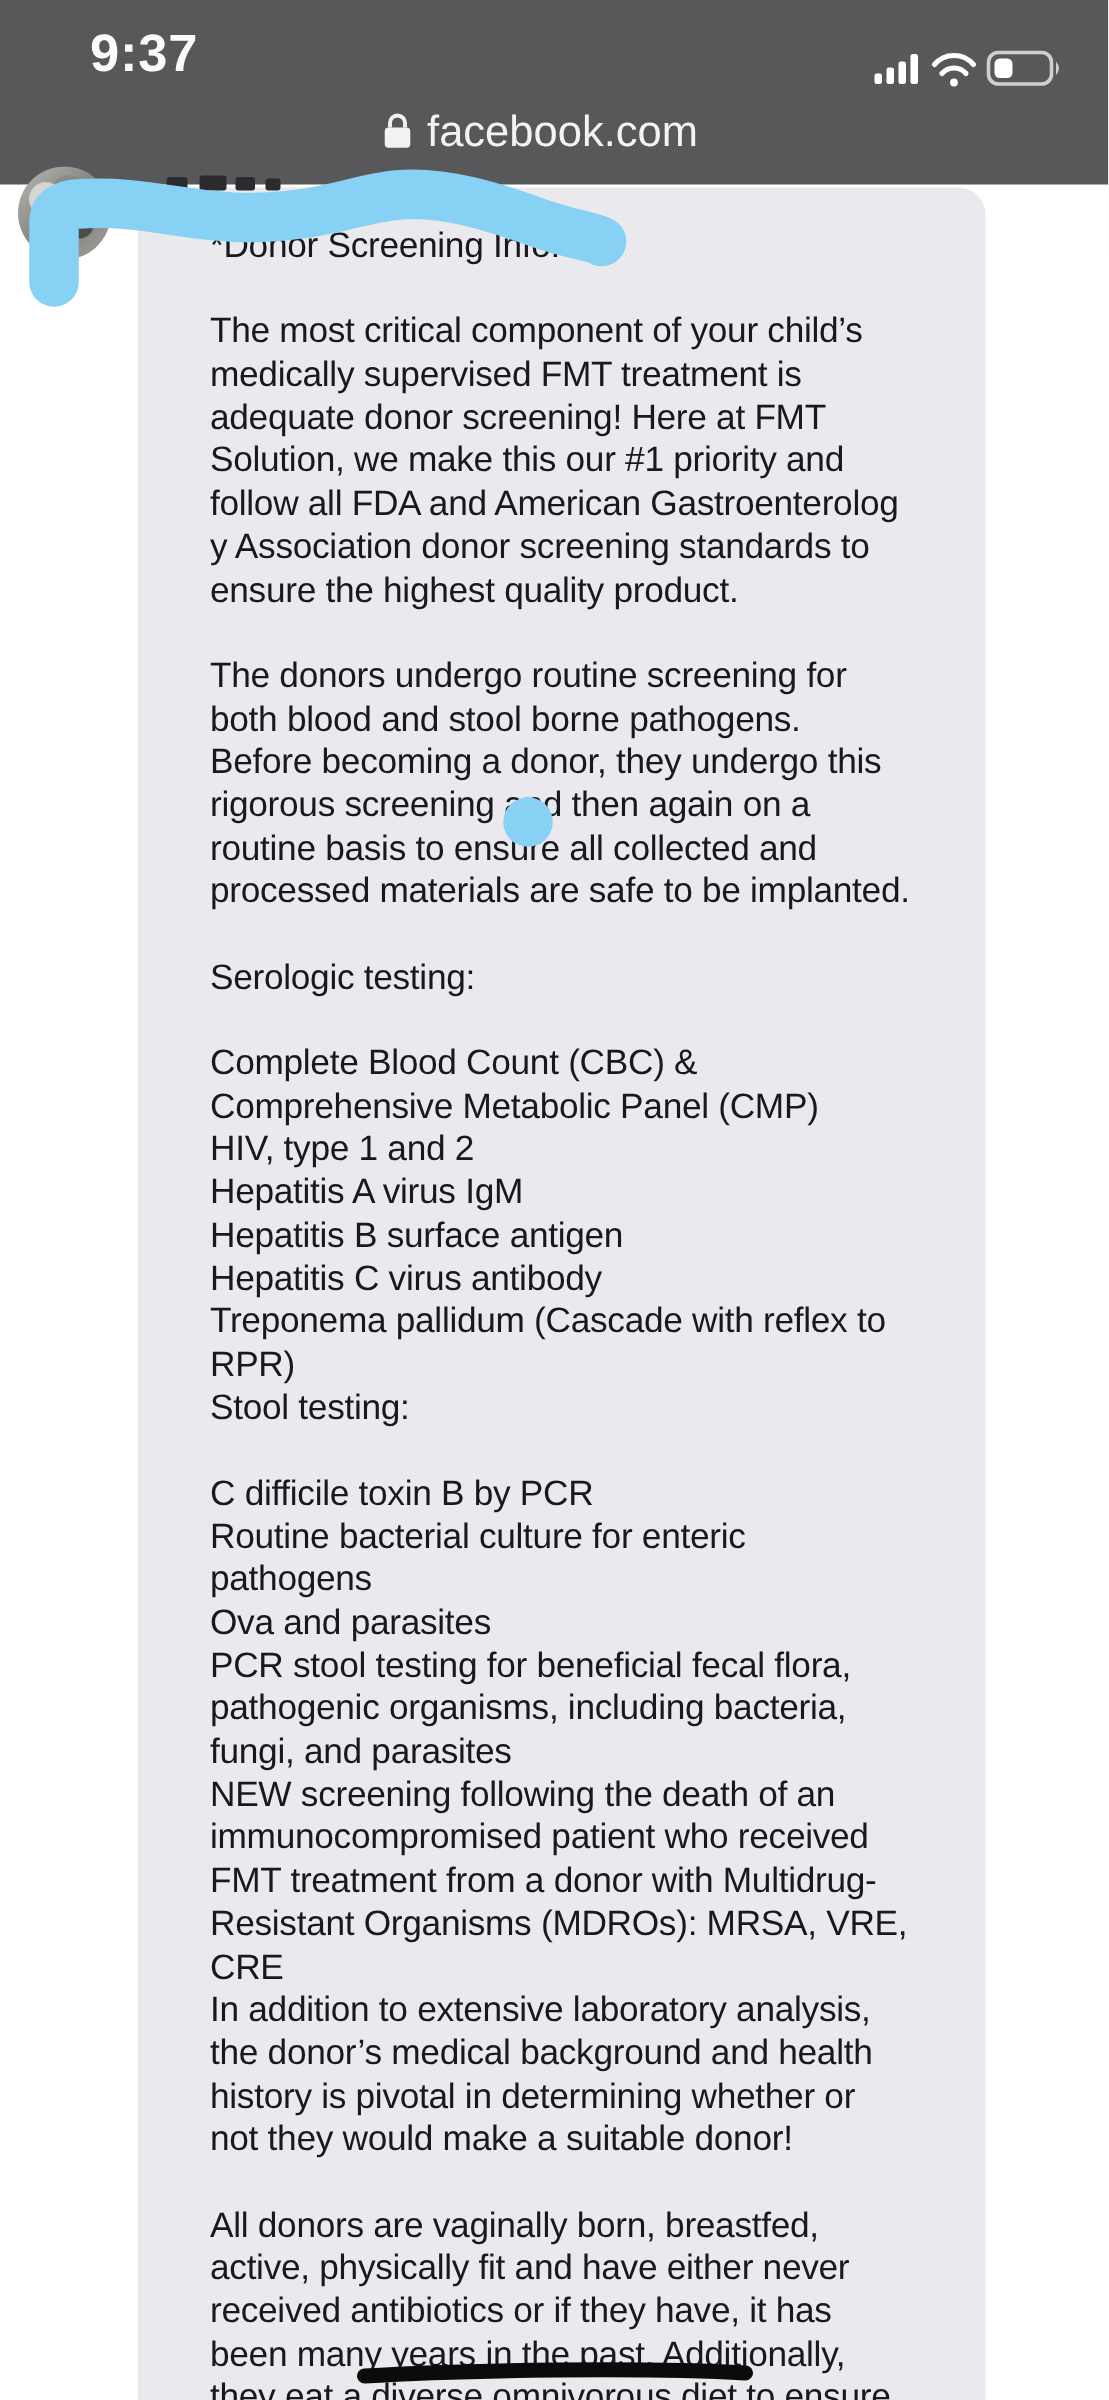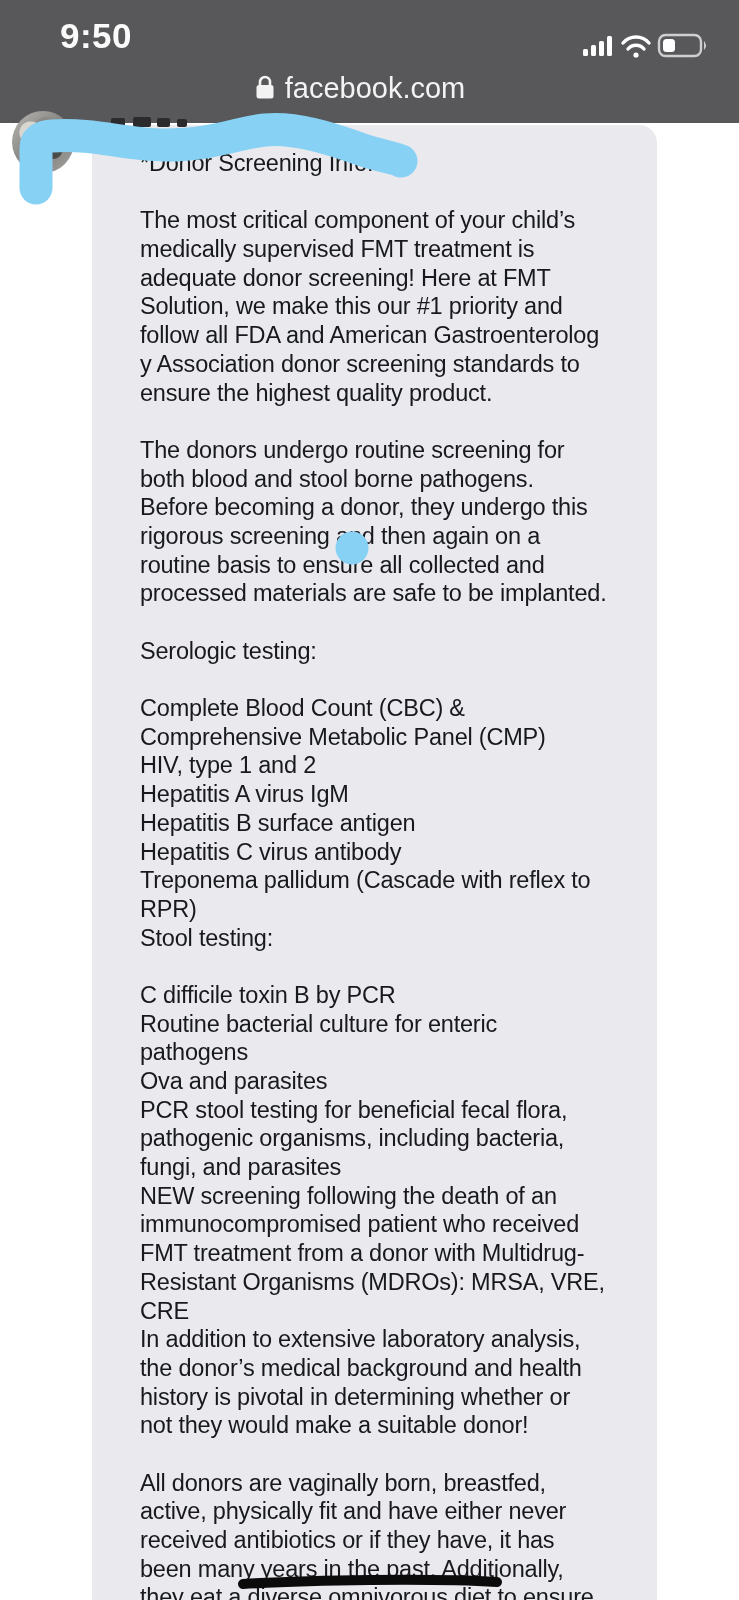--- a/index.html
+++ b/index.html
@@ -52,21 +52,21 @@
   .msg-line{height:28.7px;margin-left:30px;}
   
   .overlay{position:absolute;left:0;top:0;width:739px;height:1600px;pointer-events:none;}
 </style>
 </head>
 <body>
 
 <div class="screen">
 
   <div class="top-header">
-    <div class="status-time">9:50</div>
+    <div class="status-time">9:37</div>
 
     <svg class="status-icons" viewBox="0 0 165 32">
 
       <g fill="#ffffff">
         <rect x="37" y="19" width="5" height="7" rx="1.5"></rect>
         <rect x="45" y="15" width="5" height="11" rx="1.5"></rect>
         <rect x="53" y="11" width="5" height="15" rx="1.5"></rect>
         <rect x="61" y="6" width="5" height="20" rx="1.5"></rect>
       </g>
 

